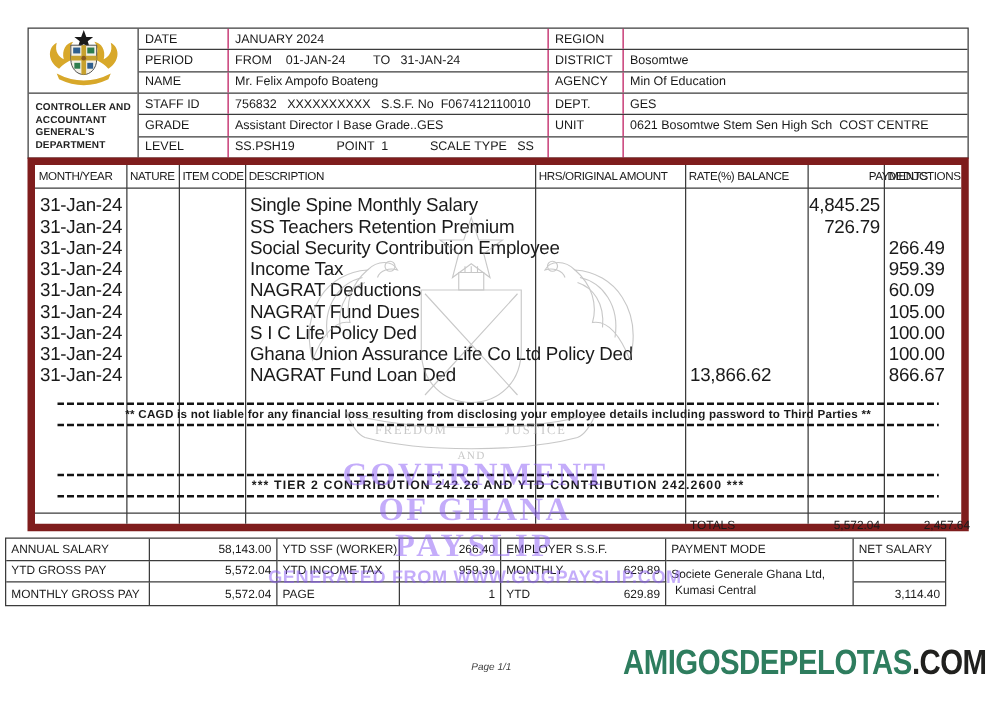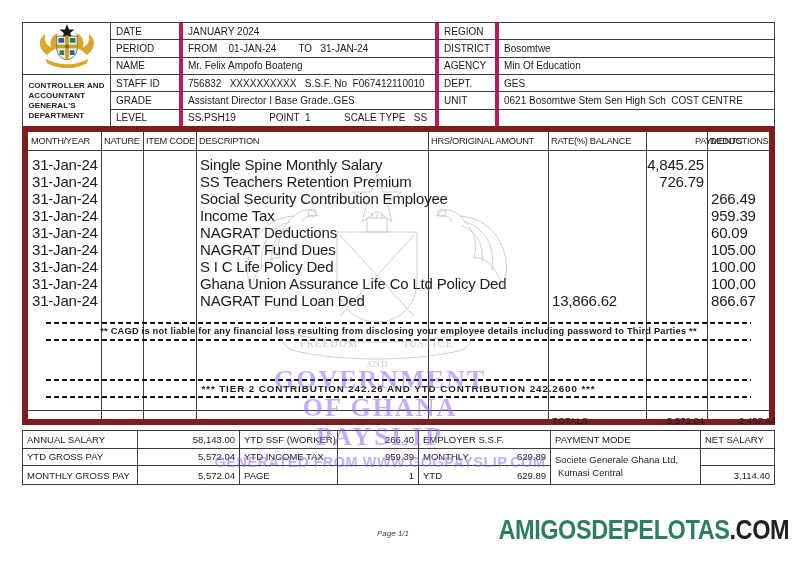--- a/index.html
+++ b/index.html
@@ -11,21 +11,21 @@
   .logo-col{position:absolute;left:0;top:0;width:88px;height:100%;
             border-right:1px solid #3c3c3c;box-sizing:border-box;}
   .logo-cell{height:52px;border-bottom:1px solid #3c3c3c;box-sizing:border-box;
              display:flex;align-items:center;justify-content:center;}
   .dept-cell{height:51px;display:flex;align-items:center;justify-content:center;
              text-align:left;font-weight:bold;font-size:8px;line-height:10px;
              white-space:pre-line;letter-spacing:0.1px;color:#222;}
   .hdr-rows{position:absolute;left:88px;top:0;right:0;bottom:0;display:flex;flex-direction:column;}
   .hdr-row{flex:1;display:flex;border-bottom:1px solid #3c3c3c;box-sizing:border-box;}
   .hdr-row:last-child{border-bottom:none;}
-  .hc{box-sizing:border-box;border-right:4px solid #be185d;padding-left:5px;
+  .hc{box-sizing:border-box;border-right:1px solid #be185d;padding-left:5px;
       display:flex;align-items:center;font-size:10px;white-space:pre;overflow:hidden;}
   .hc-l{width:72px;} .hc-v{width:256px;} .hc-rl{width:60px;} .hc-rv{flex:1;border-right:none;}
   
   .mt{position:absolute;left:22px;top:126px;width:753px;height:299px;
       border:6px solid #7f1d1d;box-sizing:border-box;background:transparent;}
   .vline{position:absolute;top:0;bottom:0;width:0;border-left:1px solid #3c3c3c;}
   .v1{left:73px;} .v2{left:115px;} .v3{left:168px;} .v4{left:400px;}
   .v5{left:520px;} .v6{left:618px;} .v7{left:679px;}
   .mt-head{position:absolute;top:0;left:0;right:0;height:18px;border-bottom:1px solid #3c3c3c;}
   .mh{position:absolute;top:0;height:18px;line-height:18px;font-size:9.3px;letter-spacing:-0.3px;white-space:nowrap;}
@@ -40,21 +40,21 @@
   .note1{top:190px;} .note2{top:247px;}
   .dash{height:2px;background:repeating-linear-gradient(90deg,#141414 0 5px,transparent 5px 8px);}
   .note-text{height:15px;line-height:15px;text-align:center;font-weight:bold;
              font-size:9.3px;letter-spacing:0.2px;white-space:nowrap;}
   .note2 .note-text{font-size:9.8px;letter-spacing:0.9px;}
   .totals{position:absolute;left:0;right:0;top:278px;bottom:0;border-top:1px solid #3c3c3c;font-size:9.5px;}
   .totals span{position:absolute;line-height:19px;white-space:nowrap;}
   .tot-label{left:524px;} .tot-pay{left:616px;width:60px;text-align:right;}
   .tot-ded{left:683px;width:65px;text-align:right;}
   
-  .sum{position:absolute;left:22px;top:430px;width:753px;height:55px;
+  .sum{position:absolute;left:4px;top:430px;width:753px;height:55px;
        border:1px solid #3c3c3c;box-sizing:border-box;display:grid;
        grid-template-columns:115px 102px 98px 81px 132px 150px 1fr;
        grid-template-rows:repeat(3,1fr);font-size:9.5px;background:transparent;}
   .sc{border-right:1px solid #3c3c3c;border-bottom:1px solid #3c3c3c;box-sizing:border-box;
       display:flex;align-items:center;padding:0 4px;white-space:pre;overflow:hidden;}
   .sc.val{justify-content:flex-end;}
   .sc.noR{border-right:none;} .sc.noB{border-bottom:none;}
   .sc.split{justify-content:space-between;}
   .pm-cell{grid-column:6;grid-row:2/4;border-bottom:none;flex-direction:column;
            align-items:flex-start;justify-content:center;gap:1px;line-height:12px;}

